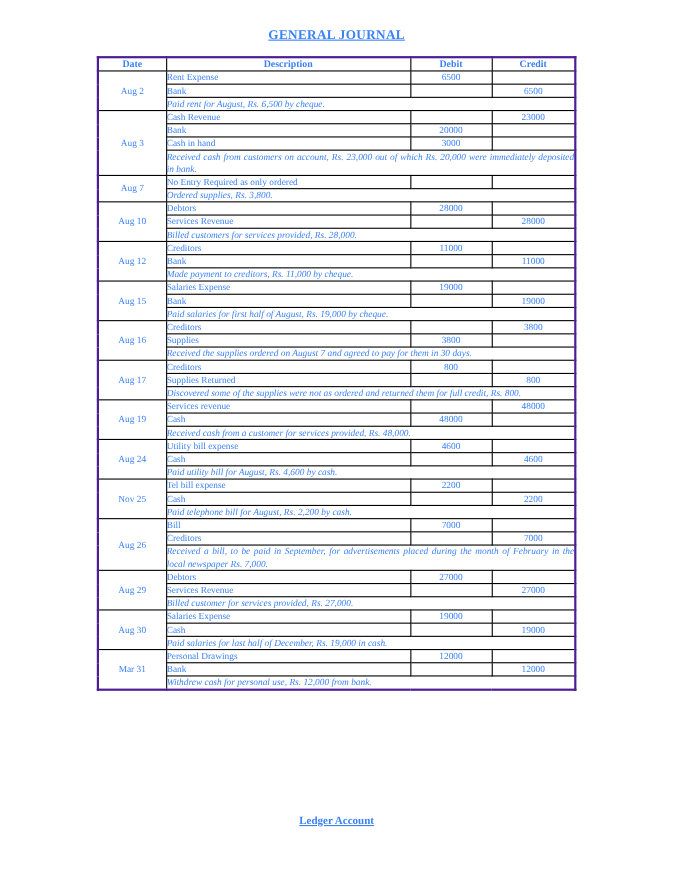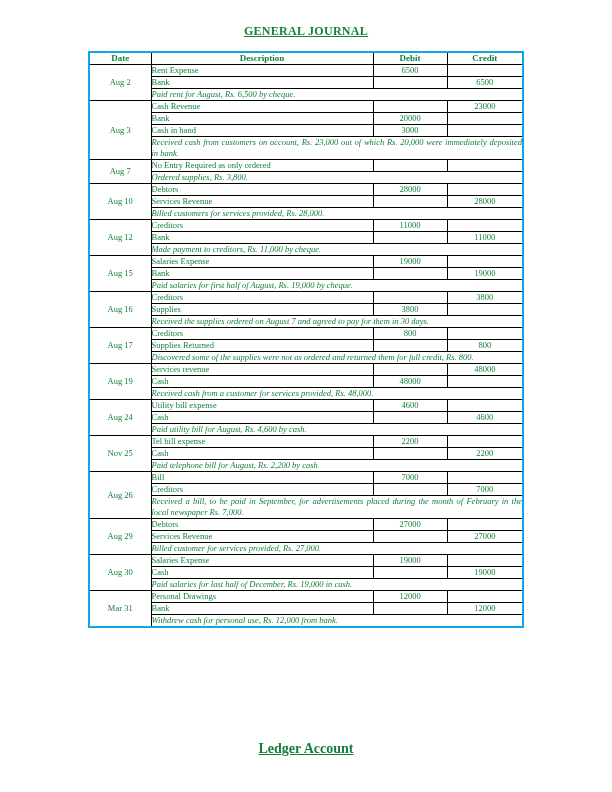--- a/index.html
+++ b/index.html
@@ -5,21 +5,21 @@
   html, body {
     margin: 0;
     padding: 0;
     background: #ffffff;
   }
   .page {
     width: 612px;
     height: 792px;
     position: relative;
     background: #ffffff;
-    color: #15803d;
+    color: #3b82f6;
     font-family: "Liberation Serif", "DejaVu Serif", serif;
     overflow: hidden;
   }
   .doc-title {
     position: absolute;
     top: 24px;
     left: 0;
     width: 100%;
     text-align: center;
     font-size: 12px;
@@ -27,21 +27,21 @@
     text-decoration: underline;
     letter-spacing: 0.3px;
   }
   table.journal {
     position: absolute;
     top: 51px;
     left: 88px;
     width: 434px;
     border-collapse: collapse;
     table-layout: fixed;
-    border: 2px solid #0ea5e9;
+    border: 2px solid #4c1d95;
   }
   table.journal th,
   table.journal td {
     border: 1px solid #000000;
     font-size: 8.5px;
     line-height: 11px;
     padding: 0;
     vertical-align: middle;
     overflow: hidden;
     font-weight: normal;
@@ -69,21 +69,21 @@
     text-align: justify;
     padding: 0 6px 0 5px;
     height: 11px;
   }
   .doc-footer {
     position: absolute;
     top: 741px;
     left: 0;
     width: 100%;
     text-align: center;
-    font-size: 14px;
+    font-size: 10px;
     font-weight: bold;
     text-decoration: underline;
   }
 </style>
 </head>
 <body>
 
 <div class="page">
 
   <div class="doc-title">GENERAL JOURNAL</div>

